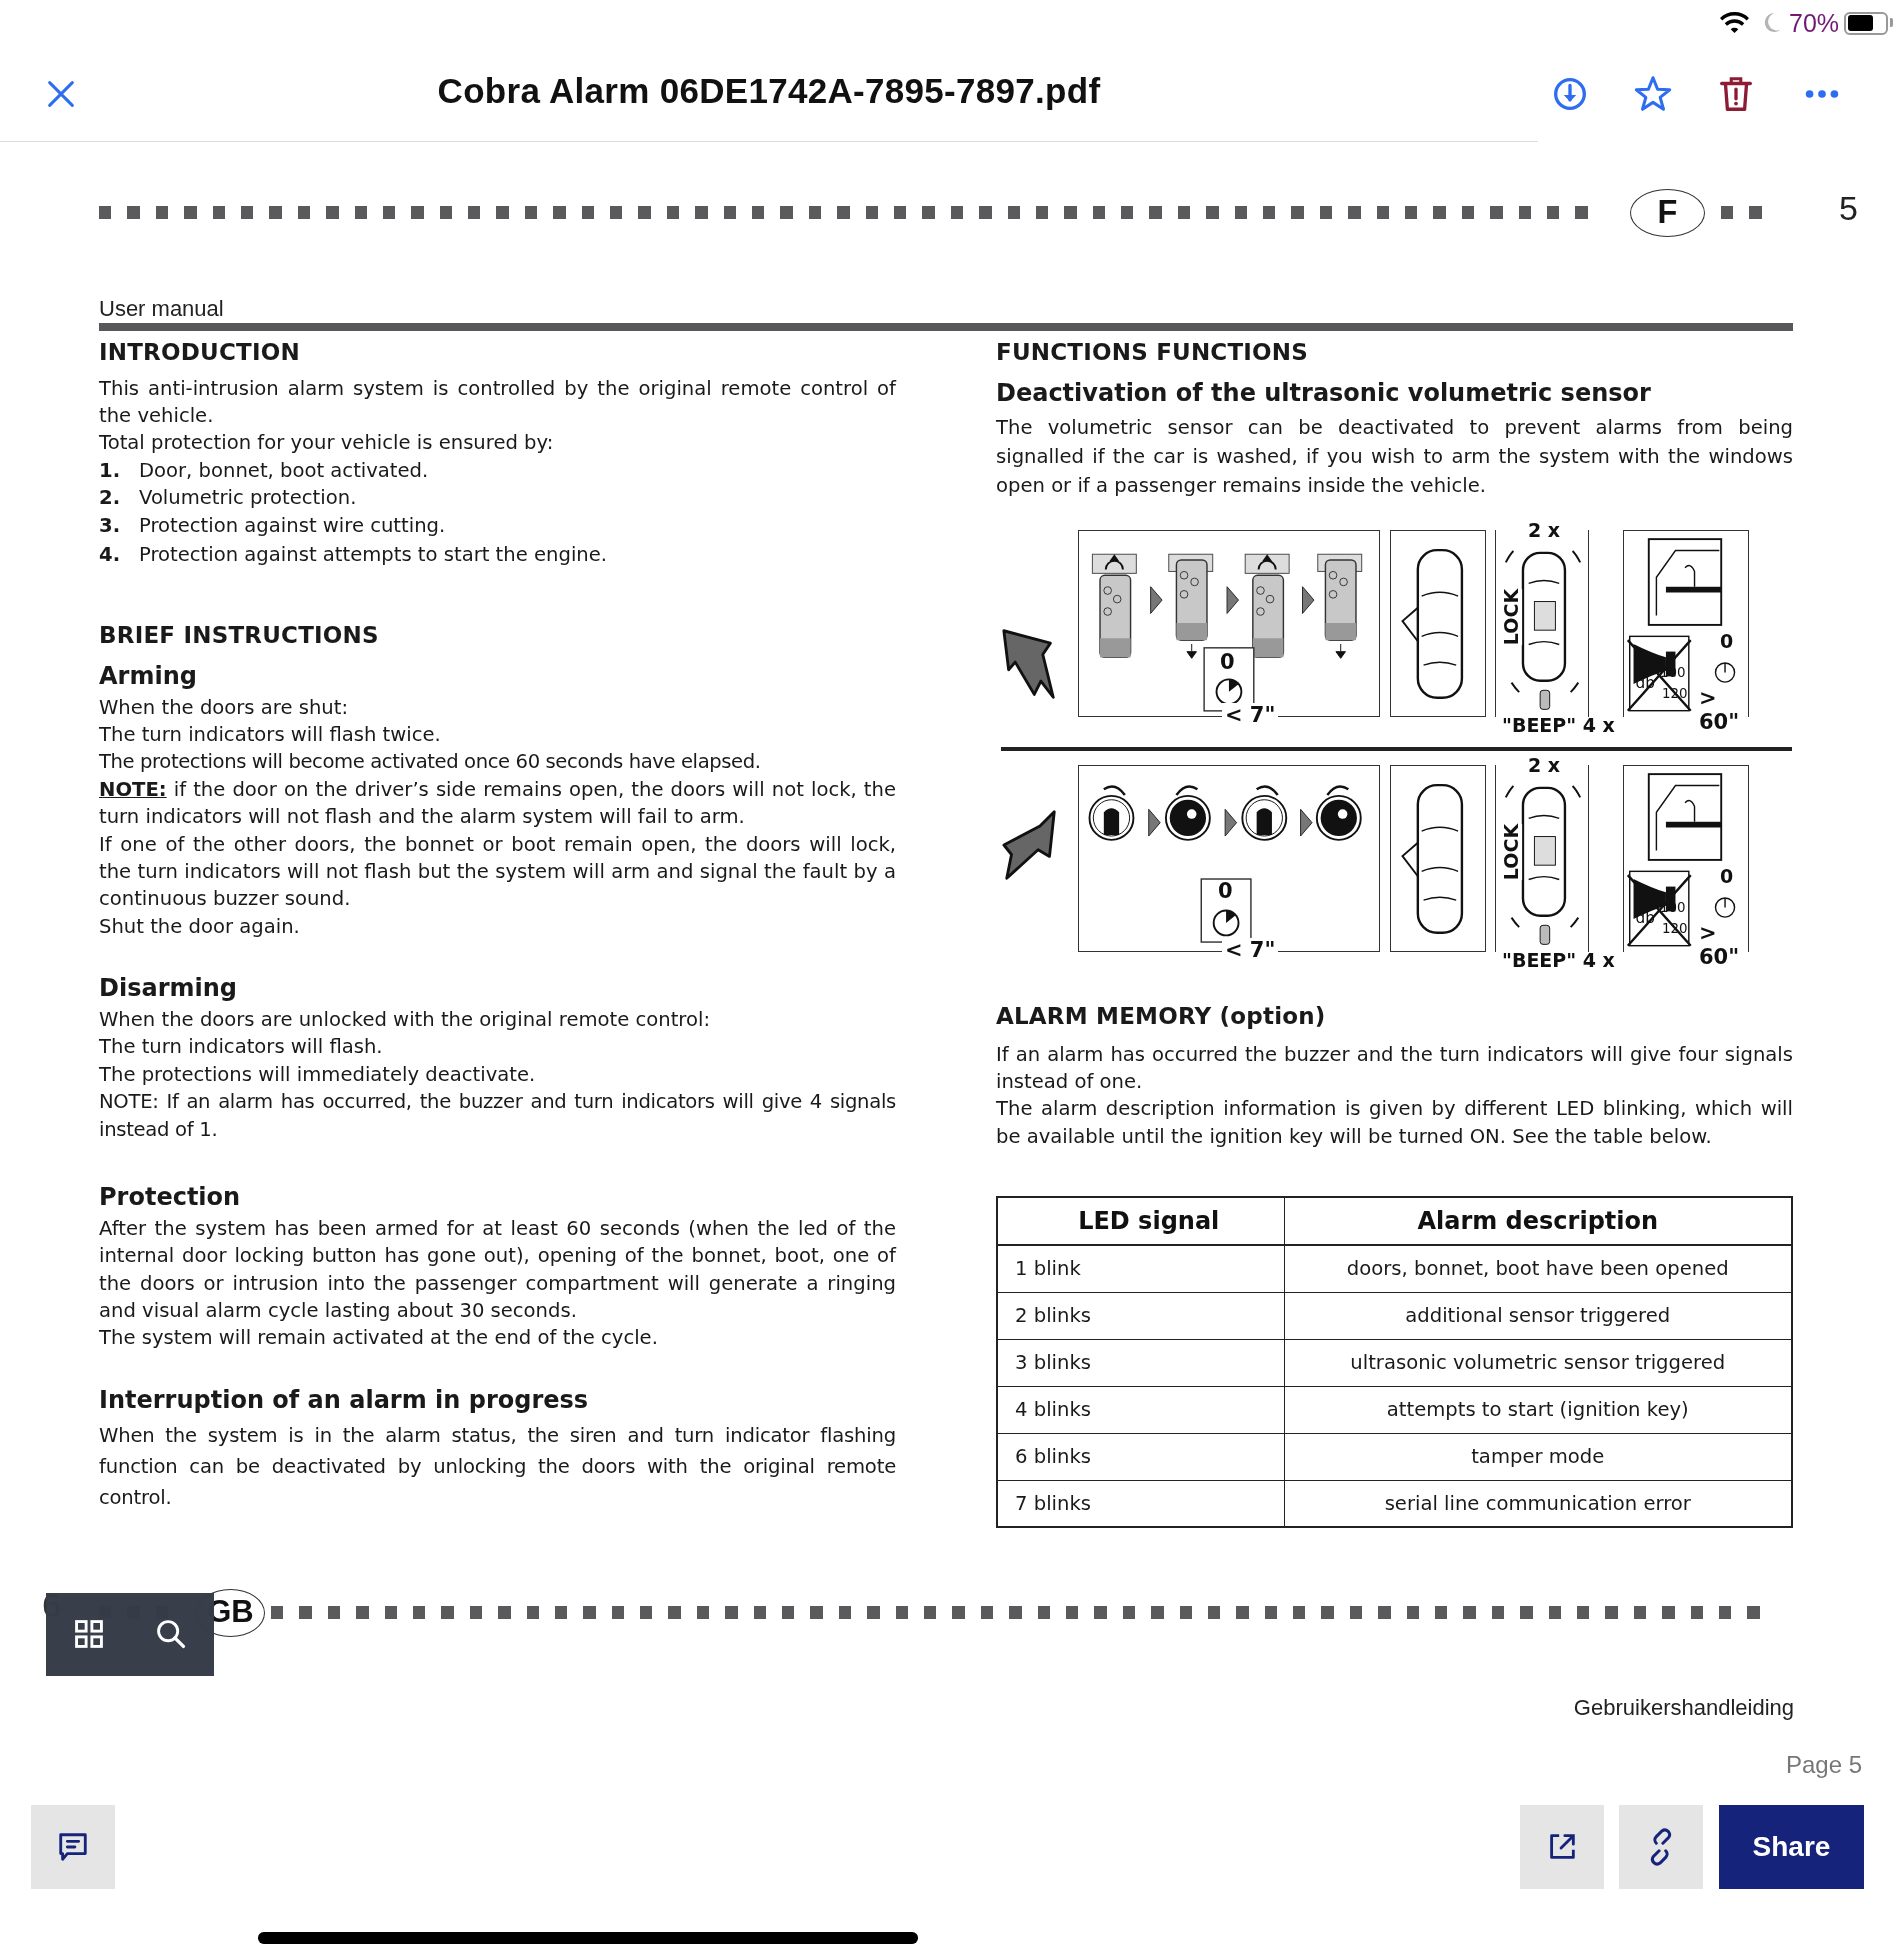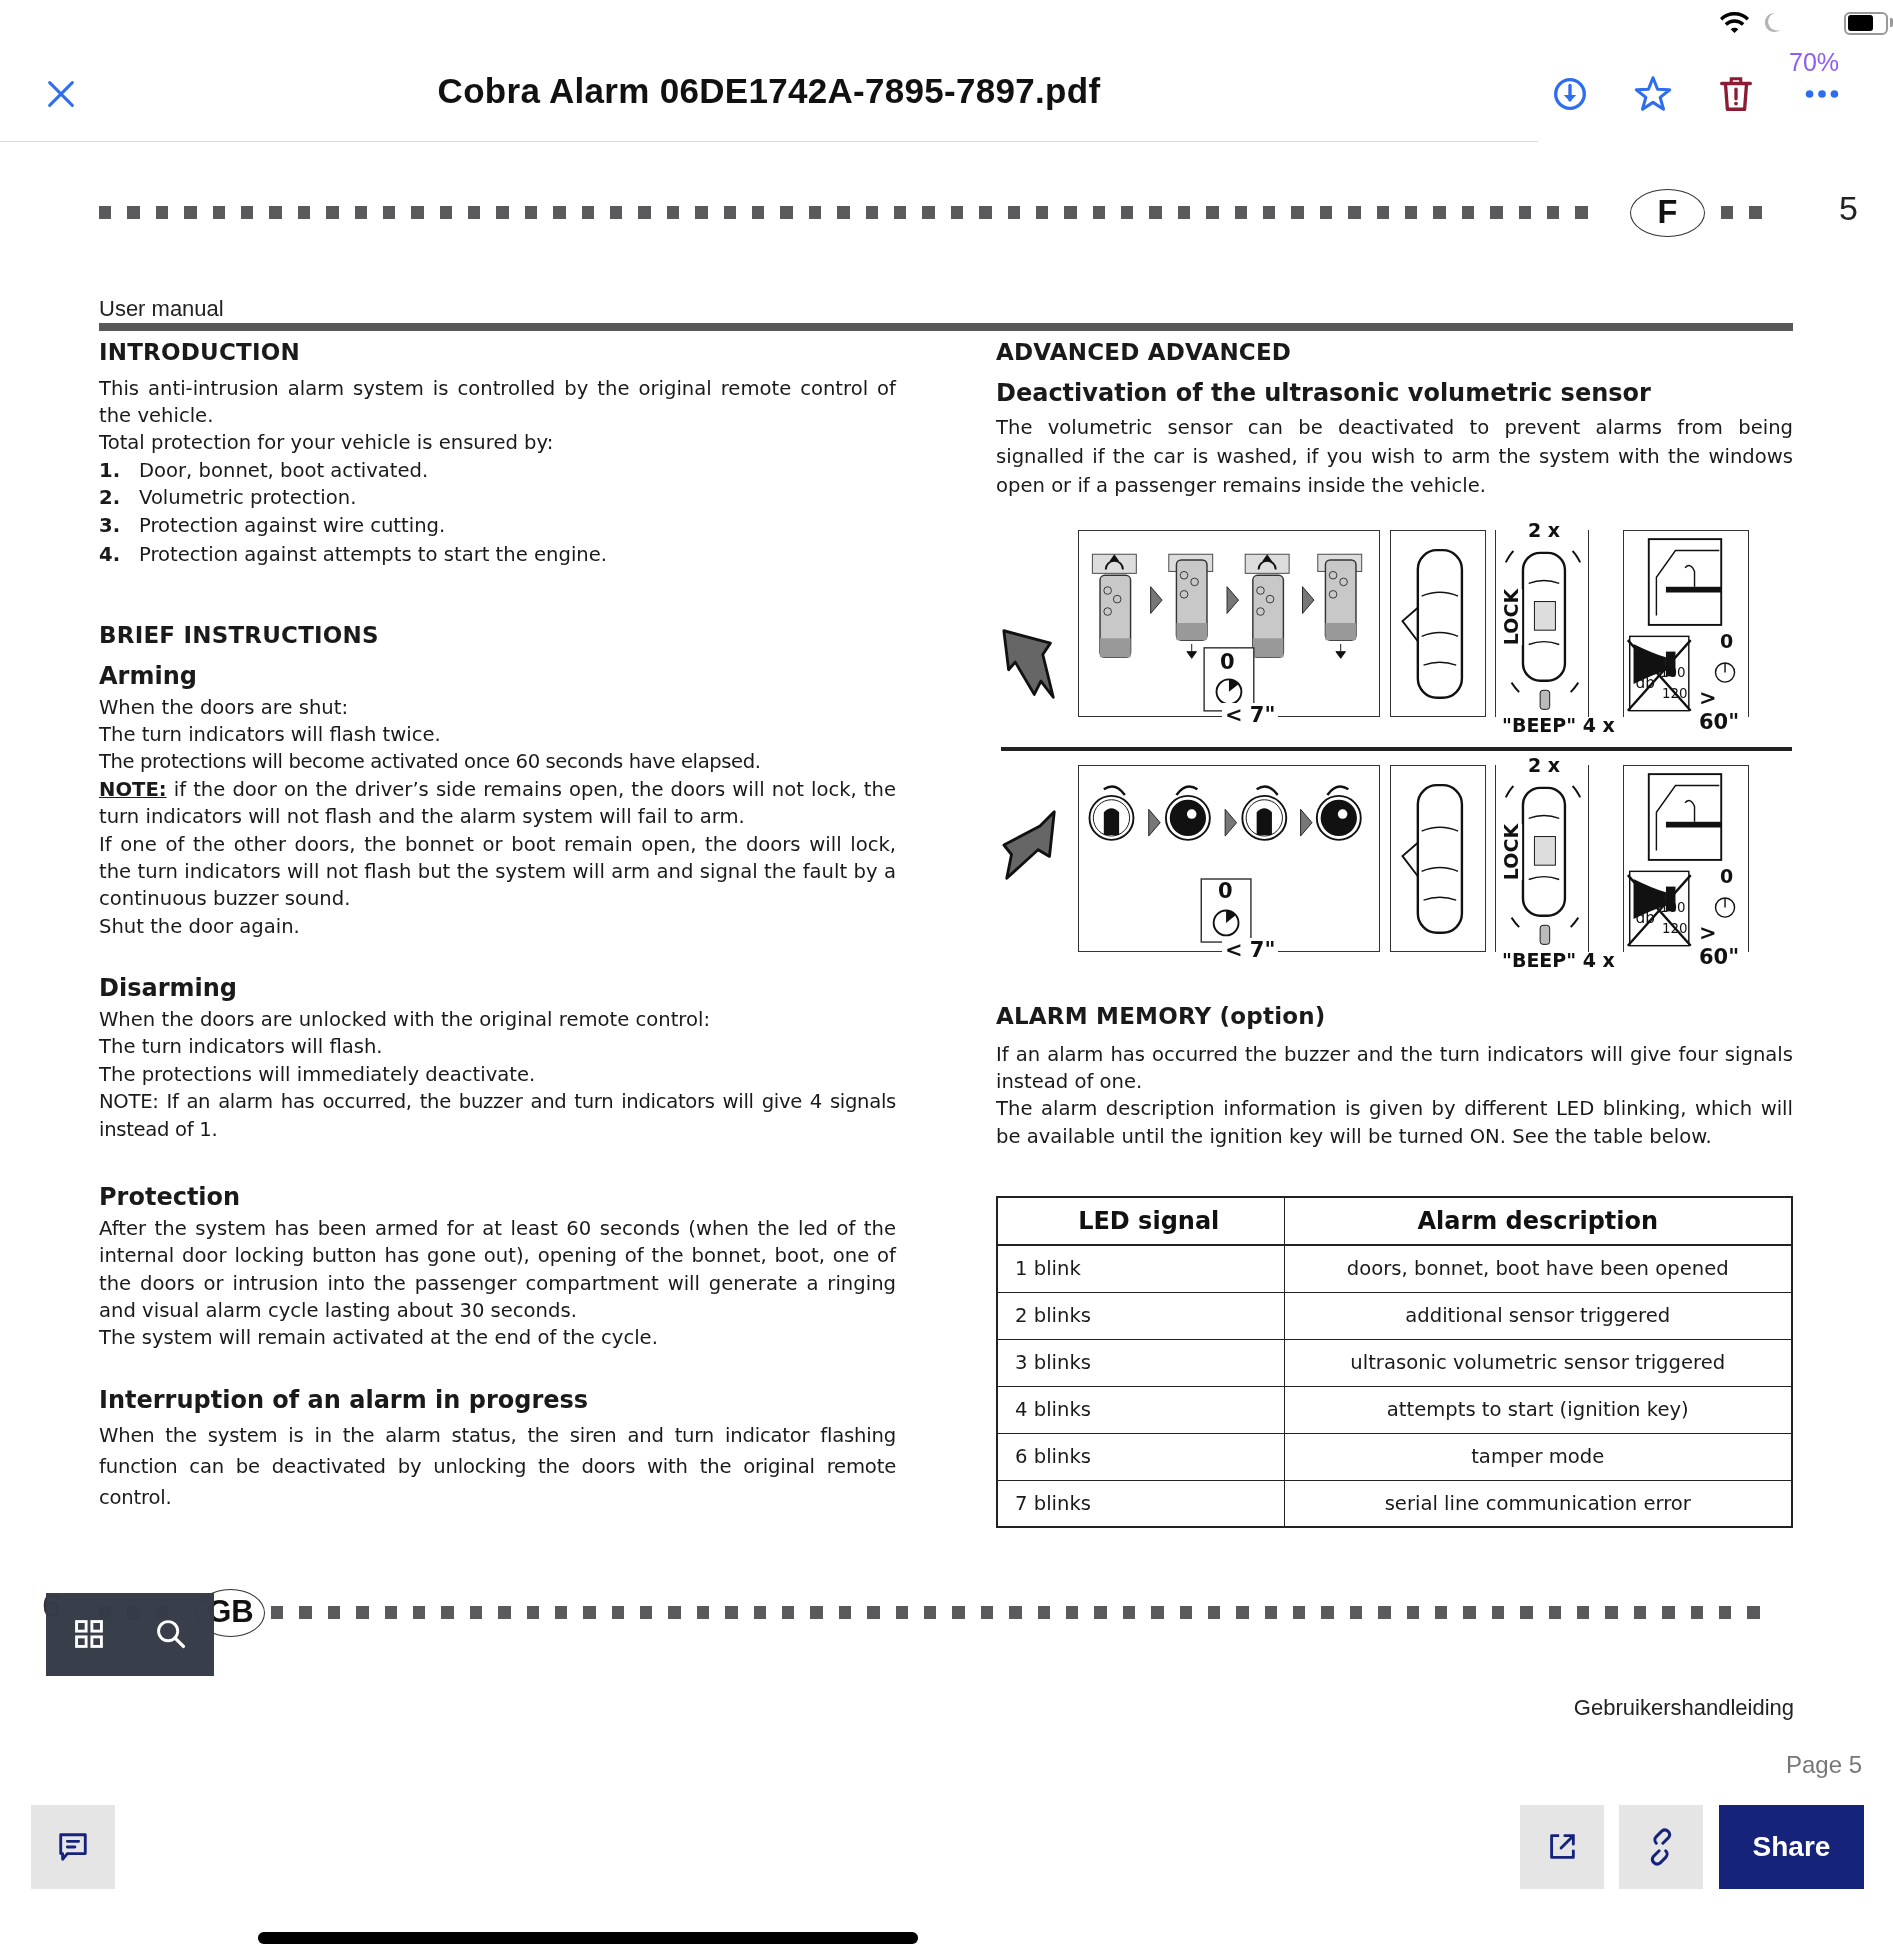--- a/index.html
+++ b/index.html
@@ -3,21 +3,21 @@
 <meta charset="utf-8">
 <style>
   * { box-sizing: border-box; margin: 0; padding: 0; }
   html, body { width: 1894px; height: 1958px; background: #ffffff; overflow: hidden; }
   body { position: relative; font-family: "Liberation Sans", sans-serif; color: #1a1a1a; }
 
   
   .status-bar { position: absolute; top: 0; right: 0; height: 46px; width: 382px; }
   .status-bar .wifi { position: absolute; left: 208px; top: 11.5px; width: 29px; height: 23px; }
   .status-bar .moon { position: absolute; left: 250px; top: 12.4px; width: 19px; height: 21px; }
-  .status-bar .batt-text { position: absolute; left: 277px; top: 8.6px; font-size: 25px; color: #8b5cf6; margin-top: 39px; }
+  .status-bar .batt-text { position: absolute; left: 277px; top: 8.6px; font-size: 25px; color: #701a75; }
   .status-bar .battery { position: absolute; left: 332px; top: 11.5px; width: 44px; height: 23px; border: 2.4px solid #999; border-radius: 5.7px; padding: 1.9px; }
   .status-bar .battery .fill { width: 70%; height: 100%; background: #000; border-radius: 2.9px; }
   .status-bar .battery-tip { position: absolute; left: 378px; top: 18px; width: 2.9px; height: 8.6px; background: #999; border-radius: 0 1.9px 1.9px 0; }
 
   
   .header { position: absolute; top: 46px; left: 0; width: 1538px; height: 96px; border-bottom: 1.9px solid #dcdcdc; }
   .header .close-btn { position: absolute; left: 44px; top: 31px; width: 34px; height: 34px; cursor: pointer; }
   .header .title { position: absolute; left: 0; right: 0; top: 25px; text-align: center; font-size: 35px; font-weight: bold; color: #111; letter-spacing: 0.3px; }
   .header .icon-btn { position: absolute; top: 27px; width: 42px; height: 42px; cursor: pointer; }
 
@@ -209,21 +209,21 @@
 
     <div class="h-sub" style="margin-top:40px">Protection</div>
     <div class="p" style="margin-top:3.8px">After the system has been armed for at least 60 seconds (when the led of the internal door locking button has gone out), opening of the bonnet, boot, one of the doors or intrusion into the passenger compartment will generate a ringing and visual alarm cycle lasting about 30 seconds.</div>
     <div class="p-line">The system will remain activated at the end of the cycle.</div>
 
     <div class="h-sub" style="margin-top:34px">Interruption of an alarm in progress</div>
     <div class="p" style="margin-top:5.7px; line-height:31px; letter-spacing:-0.2px">When the system is in the alarm status, the siren and turn indicator flashing function can be deactivated by unlocking the doors with the original remote control.</div>
   </div>
 
   <div class="col col-right">
-    <div class="h-caps">ADVANCED ADVANCED</div>
+    <div class="h-caps">FUNCTIONS FUNCTIONS</div>
     <div class="h-sub" style="margin-top:14px">Deactivation of the ultrasonic volumetric sensor</div>
     <div class="p" style="margin-top:5.7px; line-height:29px">The volumetric sensor can be deactivated to prevent alarms from being signalled if the car is washed, if you wish to arm the system with the windows open or if a passenger remains inside the vehicle.</div>
   </div>
 
   <div class="diagram">
 
     <svg style="position:absolute; left:4.8px; top:96px" width="57" height="76" viewBox="0 0 60 80">
       <path d="M3 5 L52 18 L44 30 L55 75 L42 58 L35 72 L15 38 L8 46 Z" fill="#666" stroke="#111" stroke-width="3" stroke-linejoin="round"></path>
     </svg>
     <div class="panel" style="left:82px; top:0; width:302px; height:187px;">

